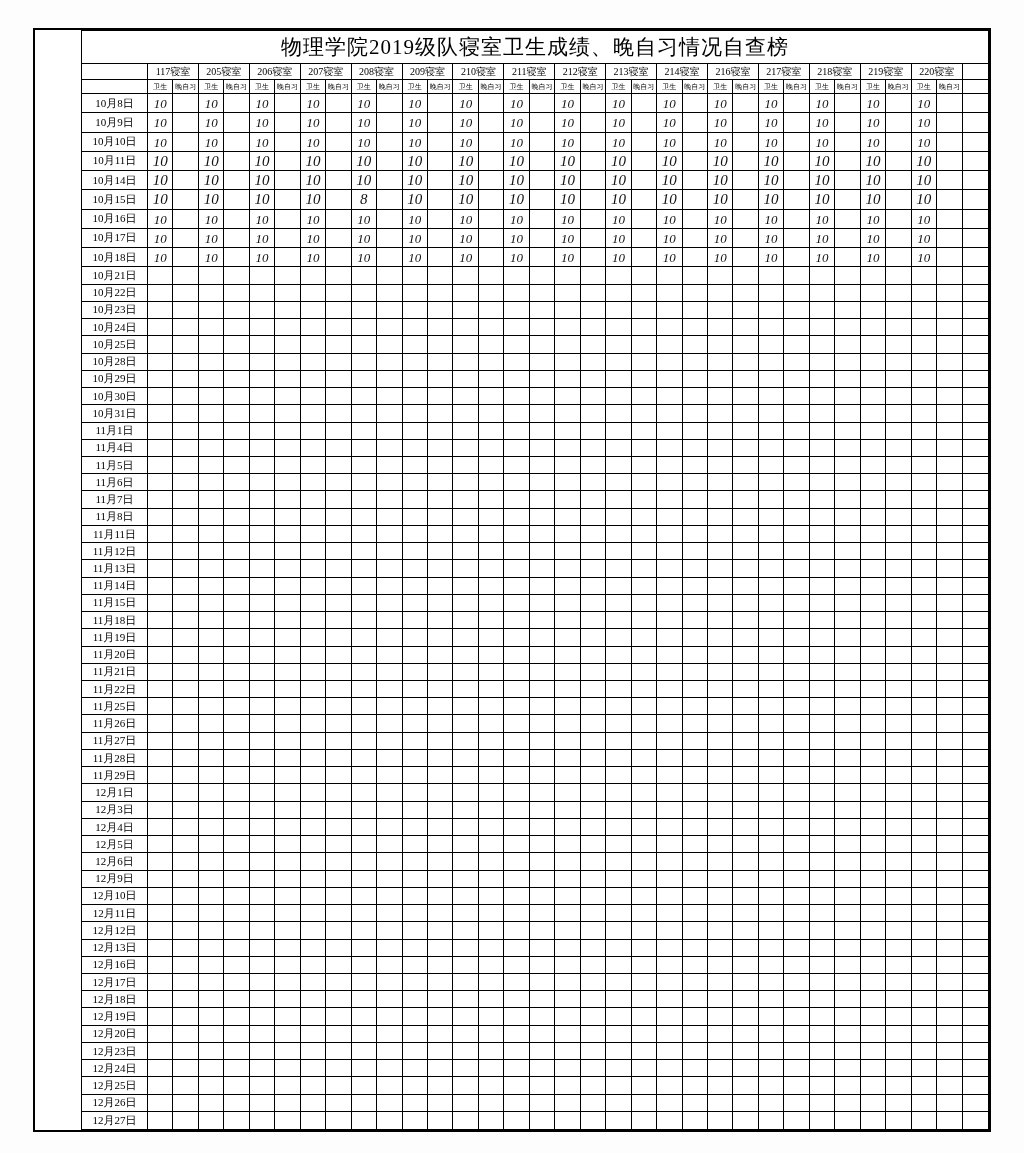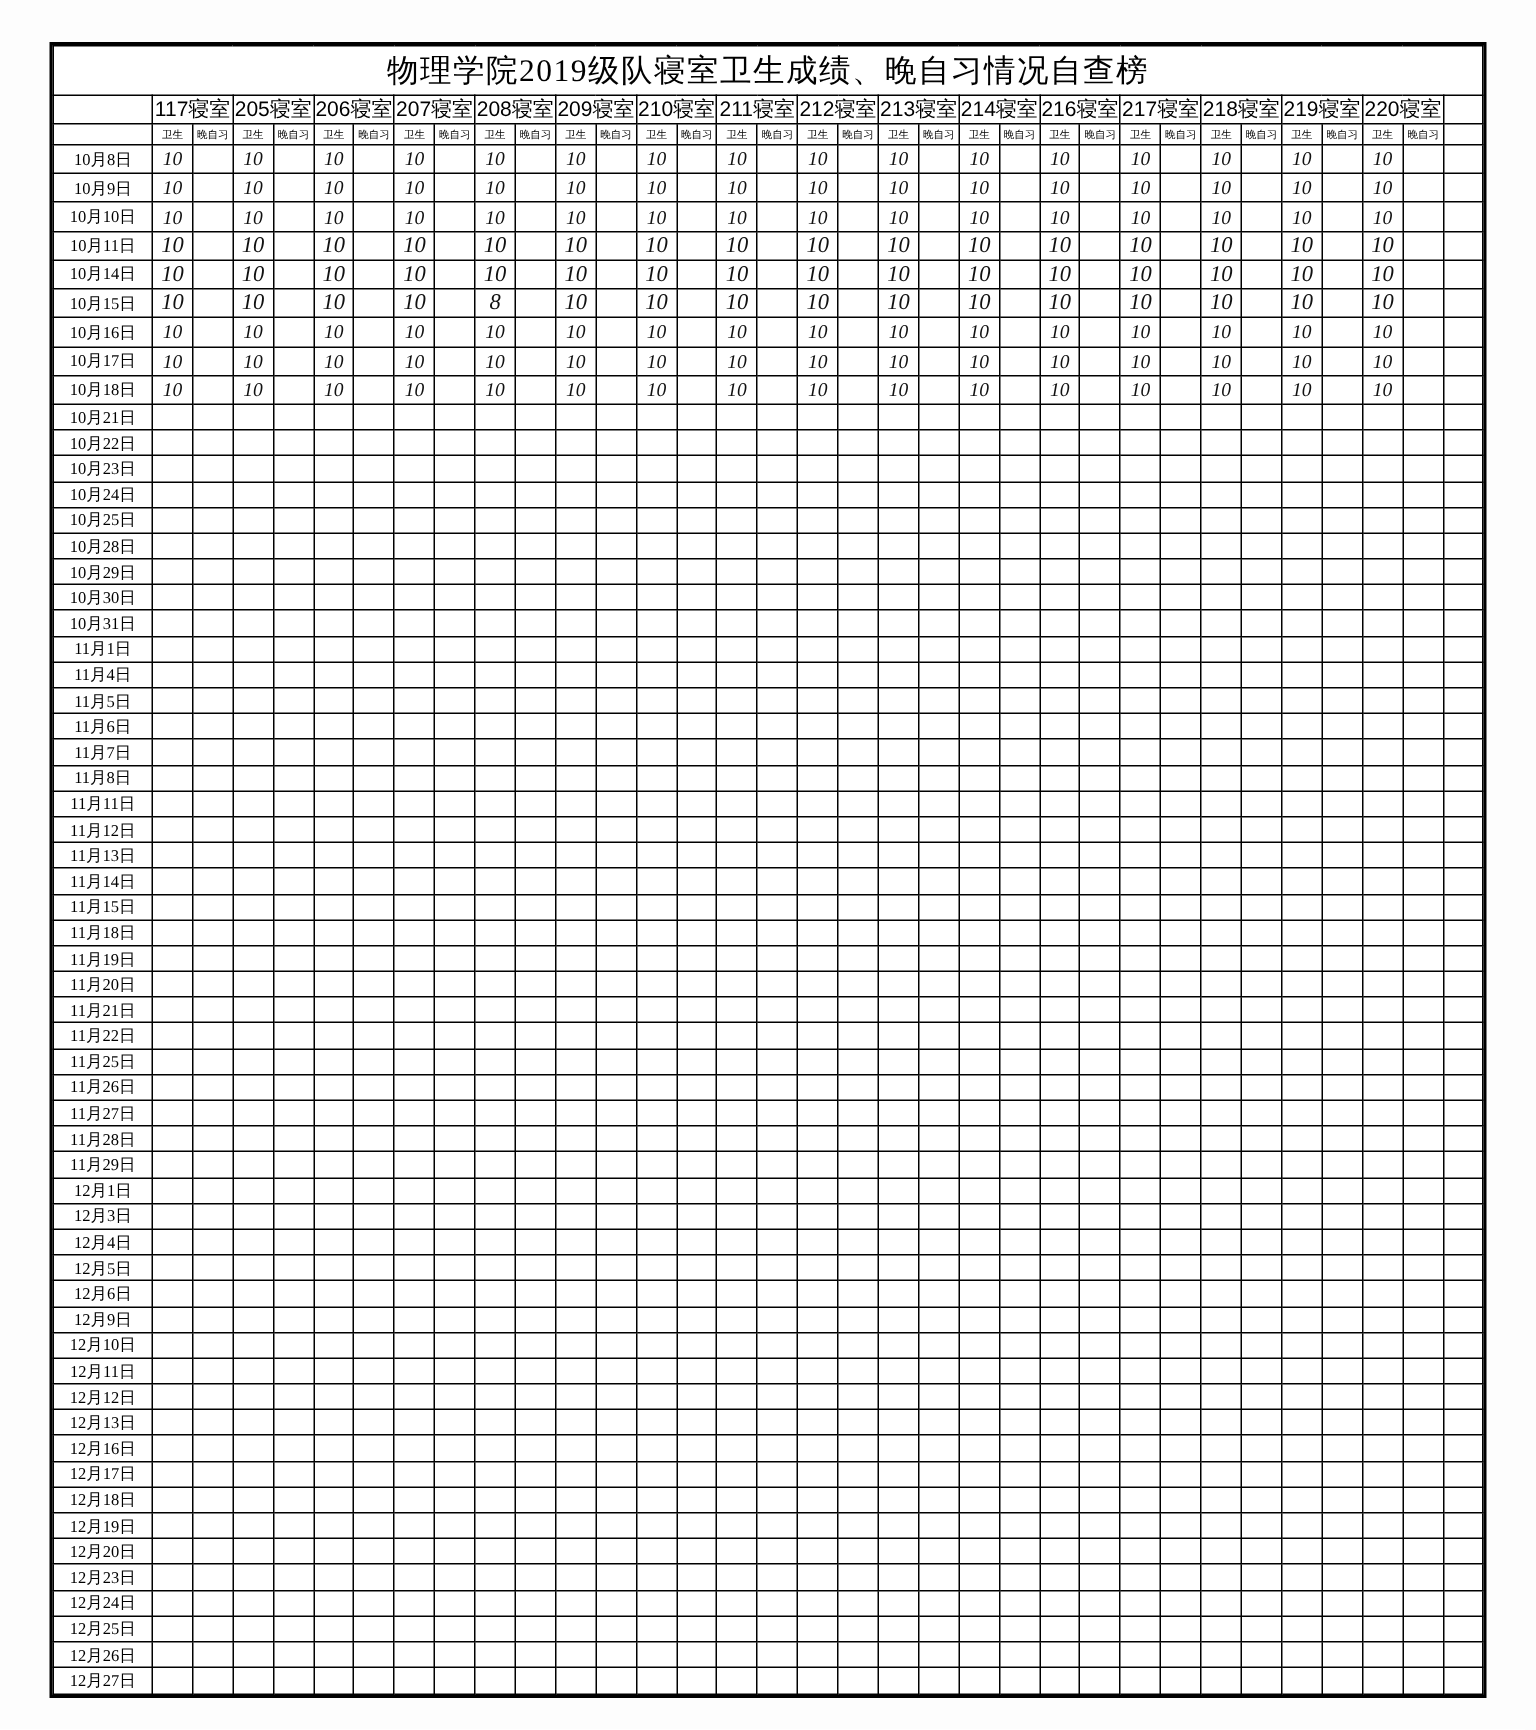--- a/index.html
+++ b/index.html
@@ -22,20 +22,21 @@
   }
   .sheet {
     position: absolute;
     left: 33px;
     top: 28px;
     width: 958px;
     height: 1104px;
     border: 2px solid #000;
     background: #fff;
     box-sizing: border-box;
+    padding-left: 46px;
   }
   table.grid {
     border-collapse: collapse;
     table-layout: fixed;
     width: 100%;
     height: 100%;
   }
   table.grid td, table.grid th {
     border: 1px solid #000;
     padding: 0;
@@ -46,22 +47,22 @@
   }
   .title-cell {
     font-family: "Liberation Serif", serif;
     font-size: 21px;
     font-weight: bold;
     letter-spacing: 1px;
     height: 32px;
     padding: 3px 0 5px 0;
   }
   .room-head {
-    font-family: Liberation Sans, sans-serif;
-    font-size: 14px;
+    font-family: Liberation Serif, serif;
+    font-size: 10px;
     font-weight: bold;
     height: 15px;
     white-space: nowrap;
   }
   .sub-head {
     font-family: "Liberation Sans", sans-serif;
     font-size: 7px;
     height: 13px;
     white-space: nowrap;
   }

